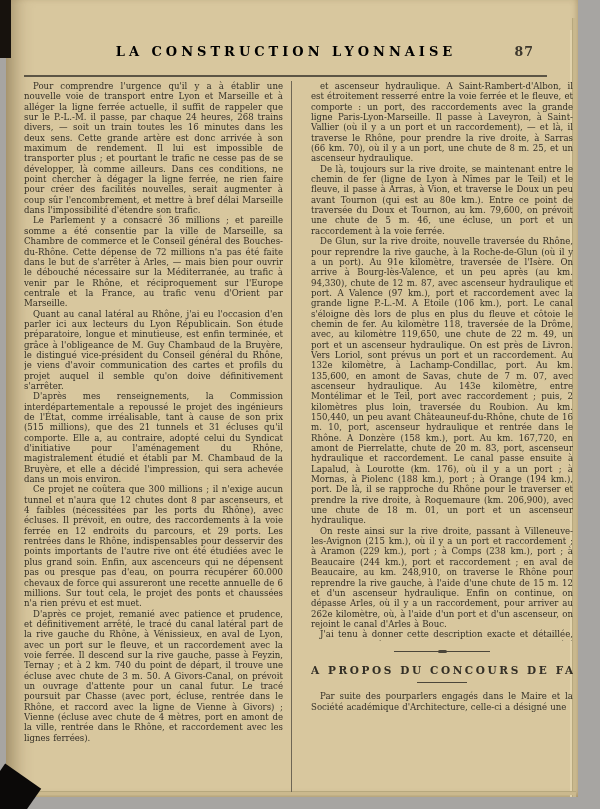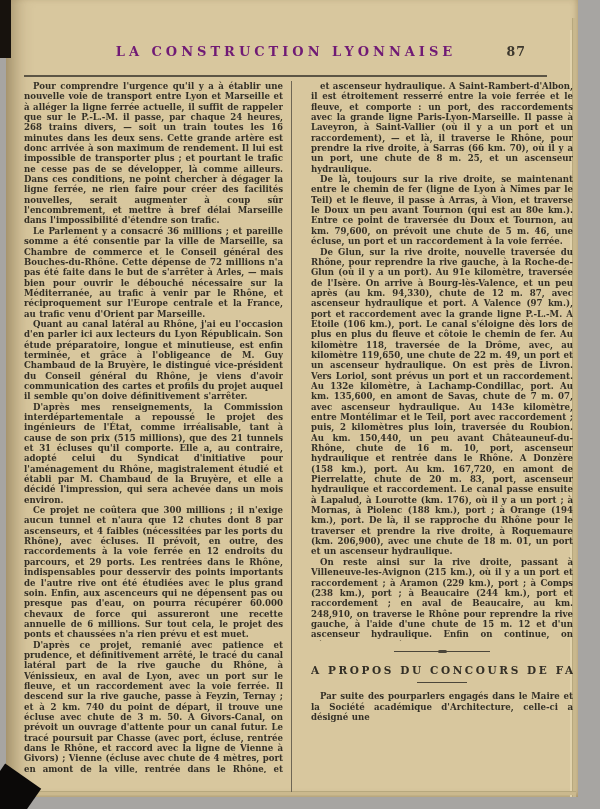--- a/index.html
+++ b/index.html
@@ -19,41 +19,41 @@
   .page-edge-right2{position:absolute;right:6px;top:30px;width:2px;height:767px;background:#e2d3ac;}
   .page-edge-bottom{position:absolute;left:10px;bottom:2px;height:3px;width:560px;background:#cbb98e;border-top:1px solid #b7a87e;}
   .binding-top{position:absolute;left:0;top:0;width:11px;height:58px;background:#17120d;z-index:5;}
   .corner-clip{position:absolute;left:-12px;top:772px;width:44px;height:46px;background:#0b0908;transform:rotate(35deg);z-index:6;}
 
   .header-row{
     position:absolute;left:24px;top:44px;width:524px;height:22px;
     display:flex;align-items:baseline;justify-content:center;position:absolute;
   }
   .journal-title{
-    font-size:13px;letter-spacing:4px;color:#701a75;font-weight:bold;white-space:nowrap;
+    font-size:13px;letter-spacing:4px;color:#000000;font-weight:bold;white-space:nowrap;
   }
   .page-number{
-    position:absolute;right:22px;top:0;font-size:12.5px;color:#3c372d;font-weight:bold;letter-spacing:1px;
+    position:absolute;right:14px;top:0;font-size:12.5px;color:#3c372d;font-weight:bold;letter-spacing:1px;
   }
   .header-rule{
     position:absolute;left:24px;top:75px;width:523px;height:2px;background:#5c5545;
   }
   .columns{
     position:absolute;left:24px;top:81px;width:537px;
   }
   .col-divider{
     position:absolute;left:291px;top:81px;width:1px;height:711px;background:#6e6655;
   }
   .col{
     position:absolute;top:0;overflow:hidden;
     color:#332f26;font-size:8.6px;line-height:10.35px;text-align:justify;
   }
   .col-left{left:0;width:259px;height:692px;}
   .col-right{left:287px;width:262px;height:712px;}
-  .col p{margin:0;text-indent:9px;word-spacing:.4px;font-weight:bold;}
+  .col p{margin:0;text-indent:9px;word-spacing:.4px;}
   .rc-top{height:560px;overflow:hidden;}
   .section-divider{
     position:relative;height:1px;background:#4b463a;width:96px;margin:10px auto 0 auto;
   }
   .section-divider .knot{
     position:absolute;left:50%;top:-1px;width:9px;height:3px;margin-left:-4px;background:#4b463a;border-radius:2px;
   }
   .section-heading{
     margin:13px 0 0 0;text-align:center;font-weight:bold;font-size:10.5px;
     letter-spacing:2.6px;color:#332f26;white-space:nowrap;

